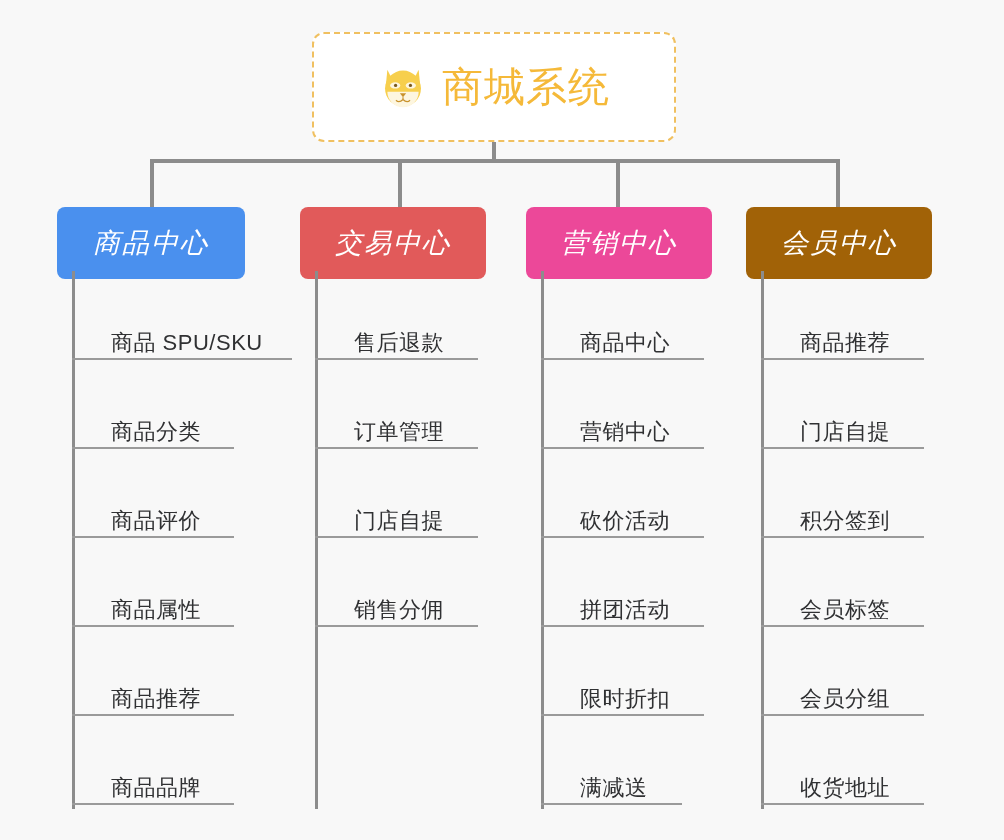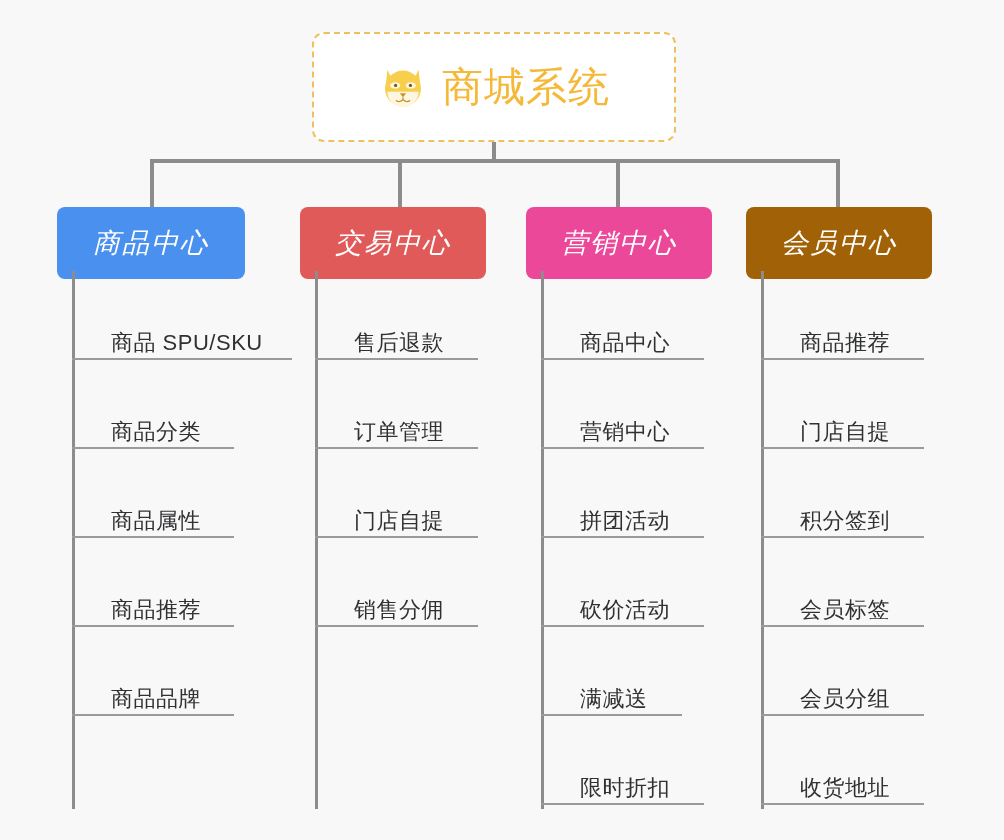--- a/index.html
+++ b/index.html
@@ -163,20 +163,24 @@
     <div class="leaf-list">
       <div class="leaf">
         <span class="leaf-label">商品 SPU/SKU</span>
         <span class="leaf-underline" style="width:220px;"></span>
       </div>
       <div class="leaf">
         <span class="leaf-label">商品分类</span>
         <span class="leaf-underline" style="width:162px;"></span>
       </div>
       <div class="leaf">
+        <span class="leaf-label">商品评价</span>
+        <span class="leaf-underline" style="width:162px;"></span>
+      </div>
+      <div class="leaf">
         <span class="leaf-label">商品属性</span>
         <span class="leaf-underline" style="width:162px;"></span>
       </div>
       <div class="leaf">
         <span class="leaf-label">商品推荐</span>
         <span class="leaf-underline" style="width:162px;"></span>
       </div>
       <div class="leaf">
         <span class="leaf-label">商品品牌</span>
         <span class="leaf-underline" style="width:162px;"></span>
@@ -213,35 +217,35 @@
     <div class="leaf-list">
       <div class="leaf">
         <span class="leaf-label">商品中心</span>
         <span class="leaf-underline" style="width:163px;"></span>
       </div>
       <div class="leaf">
         <span class="leaf-label">营销中心</span>
         <span class="leaf-underline" style="width:163px;"></span>
       </div>
       <div class="leaf">
+        <span class="leaf-label">砍价活动</span>
+        <span class="leaf-underline" style="width:163px;"></span>
+      </div>
+      <div class="leaf">
         <span class="leaf-label">拼团活动</span>
         <span class="leaf-underline" style="width:163px;"></span>
       </div>
       <div class="leaf">
-        <span class="leaf-label">砍价活动</span>
+        <span class="leaf-label">限时折扣</span>
         <span class="leaf-underline" style="width:163px;"></span>
       </div>
       <div class="leaf">
         <span class="leaf-label">满减送</span>
         <span class="leaf-underline" style="width:141px;"></span>
       </div>
-      <div class="leaf">
-        <span class="leaf-label">限时折扣</span>
-        <span class="leaf-underline" style="width:163px;"></span>
-      </div>
     </div>
   </div>
 
   <div class="column" style="left:746px;width:186px;">
     <div class="cat-header" style="background:#a16207;text-align:right;">会员中心</div>
     <div class="cat-trunk" style="height:538px;"></div>
     <div class="leaf-list">
       <div class="leaf">
         <span class="leaf-label">商品推荐</span>
         <span class="leaf-underline" style="width:163px;"></span>

